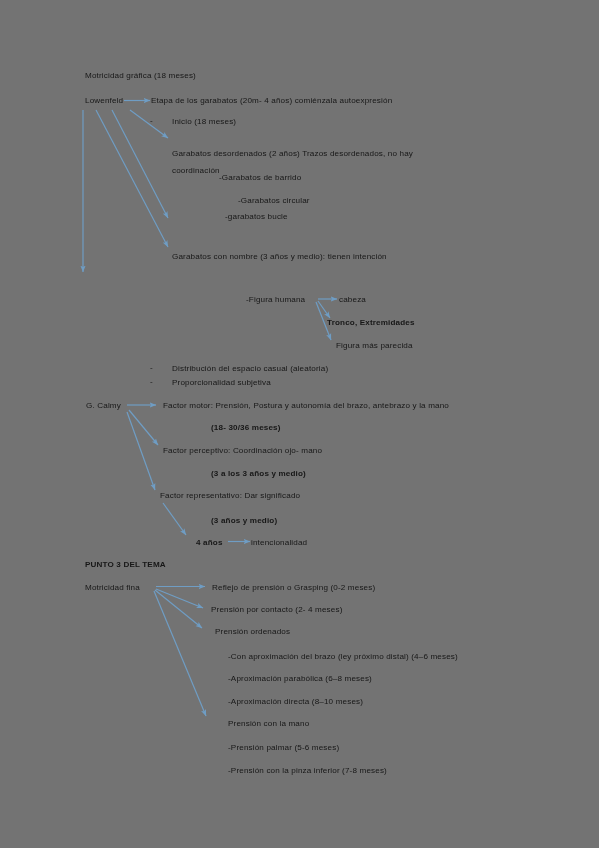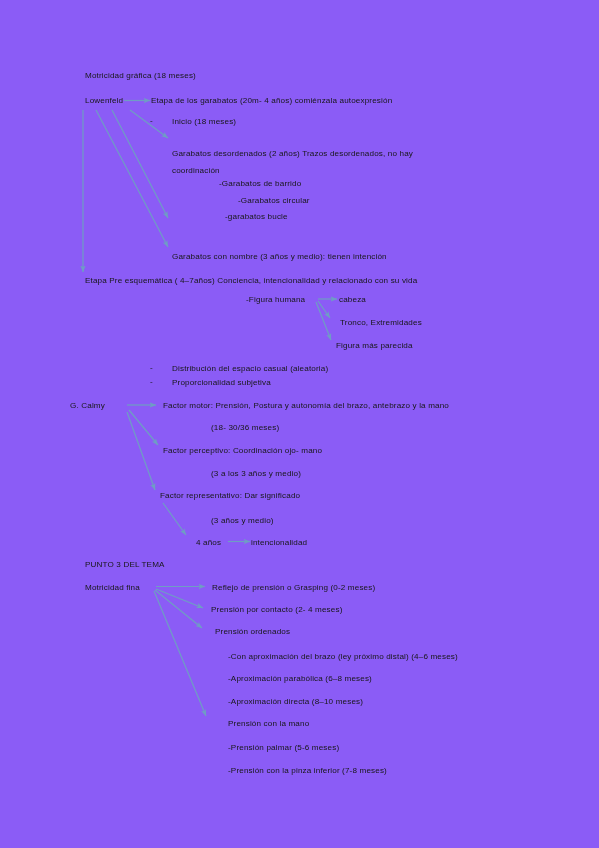--- a/index.html
+++ b/index.html
@@ -9,37 +9,37 @@
     height:848px;
     font-family:"Liberation Sans","DejaVu Sans",sans-serif;
     color:#1a1a1a;
     -webkit-font-smoothing:antialiased;
   }
   #page{
     position:relative;
     width:599px;
     height:848px;
     overflow:hidden;
-    background:#8b5cf6;
+    background:#737373;
   }
   #arrow-layer{
     position:absolute;
     left:0; top:0;
     width:599px; height:848px;
     pointer-events:none;
   }
   .txt{
     position:absolute;
     font-size:8.1px;
     line-height:11px;
     letter-spacing:0.15px;
     white-space:pre;
     color:#171717;
   }
-  .bold{ font-weight:normal; }
+  .bold{ font-weight:bold; }
   .dash{
     position:absolute;
     font-size:8.1px;
     color:#171717;
     white-space:pre;
   }
 </style>
 </head>
 <body>
 
@@ -82,40 +82,39 @@
 
   <div class="txt" style="left:85px; top:95px;">Lowenfeld</div>
   <div class="txt" style="left:151px; top:95px;">Etapa de los garabatos (20m- 4 años) comiénzala autoexpresión</div>
 
   <div class="dash" style="left:150px; top:116px;">-</div>
   <div class="txt" style="left:172px; top:116px;">Inicio (18 meses)</div>
 
   <div class="txt" style="left:172px; top:148px;">Garabatos desordenados (2 años) Trazos desordenados, no hay</div>
   <div class="txt" style="left:172px; top:165px;">coordinación</div>
 
-  <div class="txt" style="left:219px; top:178px;">-Garabatos de barrido</div>
+  <div class="txt" style="left:219px; top:172px;">-Garabatos de barrido</div>
   <div class="txt" style="left:222px; top:195px;margin-left:16px;">-Garabatos circular</div>
   <div class="txt" style="left:225px; top:211px;">-garabatos bucle</div>
 
   <div class="txt" style="left:172px; top:251px;">Garabatos con nombre (3 años y medio): tienen intención</div>
 
-  <div class="txt" style="left:85px; top:275px;">Etapa Pre esquemática ( 4–7años) Conciencia, intencionalidad y relacionado con su vida</div>
 
   <div class="txt" style="left:246px; top:294px;">-Figura humana</div>
   <div class="txt" style="left:339px; top:294px;">cabeza</div>
-  <div class="txt" style="left:340px; top:317px;">Tronco, Extremidades</div>
+  <div class="txt" style="left:327px; top:317px;font-weight:bold;">Tronco, Extremidades</div>
   <div class="txt" style="left:336px; top:340px;">Figura más parecida</div>
 
   <div class="dash" style="left:150px; top:363px;">-</div>
   <div class="txt" style="left:172px; top:363px;">Distribución del espacio casual (aleatoria)</div>
 
   <div class="dash" style="left:150px; top:377px;">-</div>
   <div class="txt" style="left:172px; top:377px;">Proporcionalidad subjetiva</div>
 
-  <div class="txt" style="left:70px; top:400px;">G. Calmy</div>
+  <div class="txt" style="left:86px; top:400px;">G. Calmy</div>
   <div class="txt" style="left:163px; top:400px;">Factor motor: Prensión, Postura y autonomía del brazo, antebrazo y la mano</div>
   <div class="txt bold" style="left:211px; top:422px;">(18- 30/36 meses)</div>
 
   <div class="txt" style="left:163px; top:445px;">Factor perceptivo: Coordinación ojo- mano</div>
   <div class="txt bold" style="left:211px; top:468px;">(3 a los 3 años y medio)</div>
 
   <div class="txt" style="left:160px; top:490px;">Factor representativo: Dar significado</div>
   <div class="txt bold" style="left:211px; top:515px;">(3 años y medio)</div>
 
   <div class="txt bold" style="left:196px; top:537px;">4 años</div>

